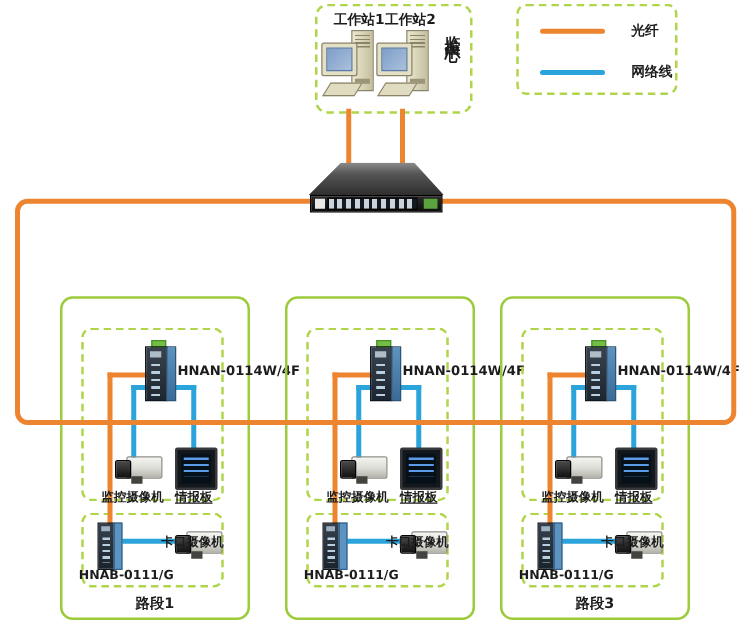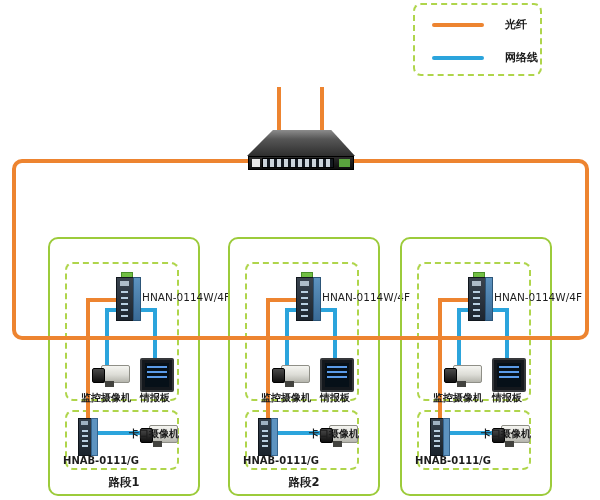--- a/index.html
+++ b/index.html
@@ -81,21 +81,21 @@
   
   .hnan{position:absolute;left:66px;top:33px;width:24px;height:48px;z-index:5;}
   .sw-green{position:absolute;left:5px;top:0;width:10px;height:6px;background:#72bf44;border:1px solid #4a8f2a;}
   .sw-body{position:absolute;left:0;top:5px;width:16px;height:42px;
     background:linear-gradient(180deg,#39434e,#1d2630);border:1px solid #10161d;}
   .sw-body::before{content:"";position:absolute;left:3px;top:3px;width:9px;height:5px;background:#aebcc8;}
   .sw-body::after{content:"";position:absolute;left:4px;top:13px;width:7px;height:26px;
     background:repeating-linear-gradient(180deg,#b9cfe0 0 2px,transparent 2px 6px);}
   .sw-side{position:absolute;left:17px;top:5px;width:6px;height:42px;
     background:linear-gradient(180deg,#5d93c0,#3a6b96);border:1px solid #2c5578;}
-  .hnan-label{position:absolute;left:92px;top:52px;font-size:10.5px;font-weight:normal;white-space:nowrap;z-index:6;}
+  .hnan-label{position:absolute;left:92px;top:52px;font-size:10.5px;font-weight:bold;white-space:nowrap;z-index:6;}
   
   .camera{position:absolute;width:38px;height:25px;z-index:5;}
   .cam-body{position:absolute;left:9px;top:1px;width:27px;height:16px;
     background:linear-gradient(180deg,#f5f5f1 0%,#dcdcd6 55%,#b4b4ac 100%);
     border:1px solid #8f8f87;border-radius:2px;}
   .cam-lens{position:absolute;left:0;top:4px;width:11px;height:13px;
     background:linear-gradient(180deg,#4a4a4a,#101010);border:1px solid #000;border-radius:2px;}
   .cam-base{position:absolute;left:13px;top:17px;width:9px;height:6px;background:#43433f;}
   .cam-main{left:42px;top:125px;}
   .cam-check{left:90px;top:185px;}
@@ -109,32 +109,51 @@
   .conv{position:absolute;left:28px;top:177px;width:19px;height:39px;z-index:5;}
   .cv-body{position:absolute;left:0;top:2px;width:12px;height:36px;
     background:linear-gradient(180deg,#34404c,#1b242d);border:1px solid #0f151b;}
   .cv-body::before{content:"";position:absolute;left:2px;top:2px;width:7px;height:4px;background:#9fb2c2;}
   .cv-body::after{content:"";position:absolute;left:3px;top:11px;width:6px;height:20px;
     background:repeating-linear-gradient(180deg,#b9cfe0 0 2px,transparent 2px 5px);}
   .cv-side{position:absolute;left:13px;top:2px;width:5px;height:36px;background:#5d93c0;border:1px solid #35648e;}
   
   .small-label{position:absolute;text-align:center;font-size:10px;font-weight:bold;z-index:6;white-space:nowrap;}
   .cam-label-main{left:10px;top:152px;width:92px;}
-  .board-label{left:80px;top:152px;width:50px;}
+  .board-label{left:80px;top:152px;width:50px;text-decoration:underline;}
   .check-label{left:72px;top:188px;width:64px;}
   .conv-label{position:absolute;left:6px;top:216px;width:90px;text-align:center;
     font-size:10px;font-weight:bold;z-index:6;white-space:nowrap;}
   .sec-label{position:absolute;left:0;right:0;top:236px;text-align:center;
     font-size:11.5px;font-weight:bold;}
 </style>
 </head>
 <body>
 
 <div class="canvas">
 
+  <div class="mc-box">
+    <span class="ws-label ws1">工作站1</span>
+    <span class="ws-label ws2">工作站2</span>
+    <div class="pc pc1">
+      <div class="pc-tower"></div>
+      <div class="pc-monitor">
+          <div class="pc-screen"></div>
+        </div>
+      <div class="pc-kb"></div>
+    </div>
+    <div class="pc pc2">
+      <div class="pc-tower"></div>
+      <div class="pc-monitor">
+          <div class="pc-screen"></div>
+        </div>
+      <div class="pc-kb"></div>
+    </div>
+    <div class="mc-vertical">监控中心</div>
+  </div>
 
   <div class="legend-box">
     <div class="lg-line lg-fiber"></div>
     <span class="lg-label lg1">光纤</span>
     <div class="lg-line lg-eth"></div>
     <span class="lg-label lg2">网络线</span>
   </div>
 
   <div class="drop d1"></div>
   <div class="drop d2"></div>
@@ -220,21 +239,20 @@
       <div class="cv-body"></div>
       <div class="cv-side"></div>
     </div>
     <div class="camera cam-check">
       <div class="cam-body"></div>
       <div class="cam-lens"></div>
       <div class="cam-base"></div>
     </div>
     <div class="small-label check-label">卡口摄像机</div>
     <div class="conv-label">HNAB-0111/G</div>
-    <div class="sec-label">路段2</div>
   </div>
 
   <div class="section s3">
     <div class="dash top-dash"></div>
     <div class="dash bot-dash"></div>
     <div class="line b bh1"></div>
     <div class="line b bv1"></div>
     <div class="line b bh2"></div>
     <div class="line b bv2"></div>
     <div class="line b bh3"></div>
@@ -260,15 +278,16 @@
       <div class="cv-body"></div>
       <div class="cv-side"></div>
     </div>
     <div class="camera cam-check">
       <div class="cam-body"></div>
       <div class="cam-lens"></div>
       <div class="cam-base"></div>
     </div>
     <div class="small-label check-label">卡口摄像机</div>
     <div class="conv-label">HNAB-0111/G</div>
+    <div class="sec-label">路段3</div>
   </div>
 
 </div>
 
 </body></html>

